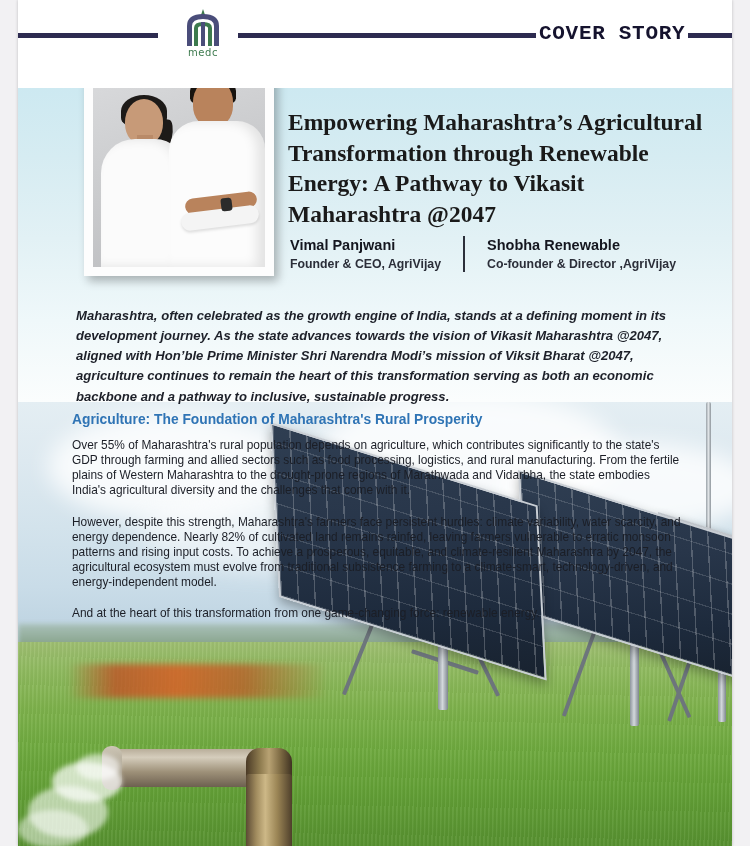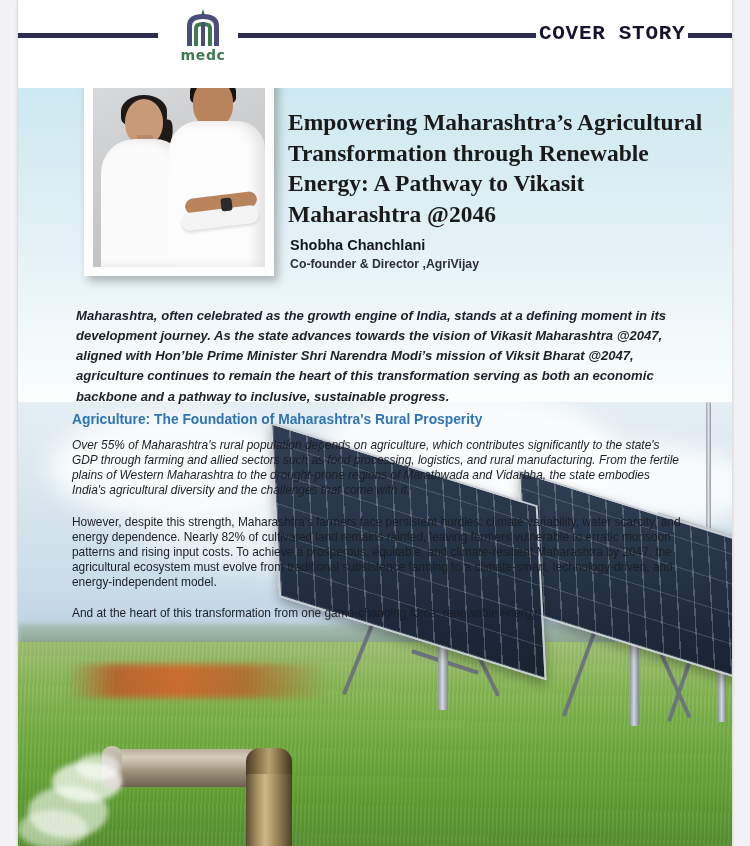--- a/index.html
+++ b/index.html
@@ -46,22 +46,22 @@
     left: 157px; top: 8px;
     width: 56px; height: 54px;
   }
   #logo svg { display: block; }
   #logo-text {
     position: absolute;
     left: 0; top: 39px;
     width: 56px;
     text-align: center;
     font-family: "DejaVu Sans", sans-serif;
-    font-size: 14px;
-    font-weight: bold;
+    font-size: 10px;
+    font-weight: normal;
     letter-spacing: .6px;
     color: #3d7a4e;
   }
 
   #cover-story {
     position: absolute;
     left: 521px; top: 22px;
     font-family: Liberation Mono, monospace;
     font-weight: bold;
     font-size: 21px;
@@ -379,21 +379,21 @@
     line-height: 1.4;
   }
   .body-par {
     margin-top: 7px;
     font-size: 11.9px;
     line-height: 1.265;
     color: #1b1e26;
     font-weight: 500;
     max-width: 612px;
   }
-  .body-par:first-of-type { margin-top: 9px; font-style: italic; }
+  .body-par:first-of-type { margin-top: 9px; }
   .body-par + .body-par { margin-top: 16px; }
 </style>
 </head>
 <body>
 
 <div id="page">
 
   <div id="header">
     <div class="rule" id="rule-left"></div>
     <div class="rule" id="rule-mid"></div>
@@ -424,25 +424,29 @@
         <div class="p2-hair"></div>
         <div class="p2-head"></div>
         <div class="p2-neck"></div>
         <div class="p2-body"></div>
         <div class="p2-arm2"></div>
         <div class="p2-arm"></div>
         <div class="p2-watch"></div>
       </div>
     </div>
 
-    <div id="headline">Empowering Maharashtra’s Agricultural Transformation through Renewable Energy: A Pathway to Vikasit Maharashtra @2046</div>
+    <div id="headline">Empowering Maharashtra’s Agricultural Transformation through Renewable Energy: A Pathway to Vikasit Maharashtra @2047</div>
 
     <div id="byline">
       <div class="author">
-        <div class="author-name">Shobha Chanchlani</div>
+        <div class="author-name">Vimal Panjwani</div>
+        <div class="author-role">Founder &amp; CEO, AgriVijay</div>
+      </div>
+      <div class="author">
+        <div class="author-name">Shobha Renewable</div>
         <div class="author-role">Co-founder &amp; Director ,AgriVijay</div>
       </div>
     </div>
 
     <div id="standfirst">Maharashtra, often celebrated as the growth engine of India, stands at a defining moment in its development journey. As the state advances towards the vision of Vikasit Maharashtra @2047, aligned with Hon’ble Prime Minister Shri Narendra Modi’s mission of Viksit Bharat @2047, agriculture continues to remain the heart of this transformation serving as both an economic backbone and a pathway to inclusive, sustainable progress.</div>
   </div>
 
   <div id="lower">
     <div id="sky"></div>
     <div class="cloud" id="cloud1"></div>

